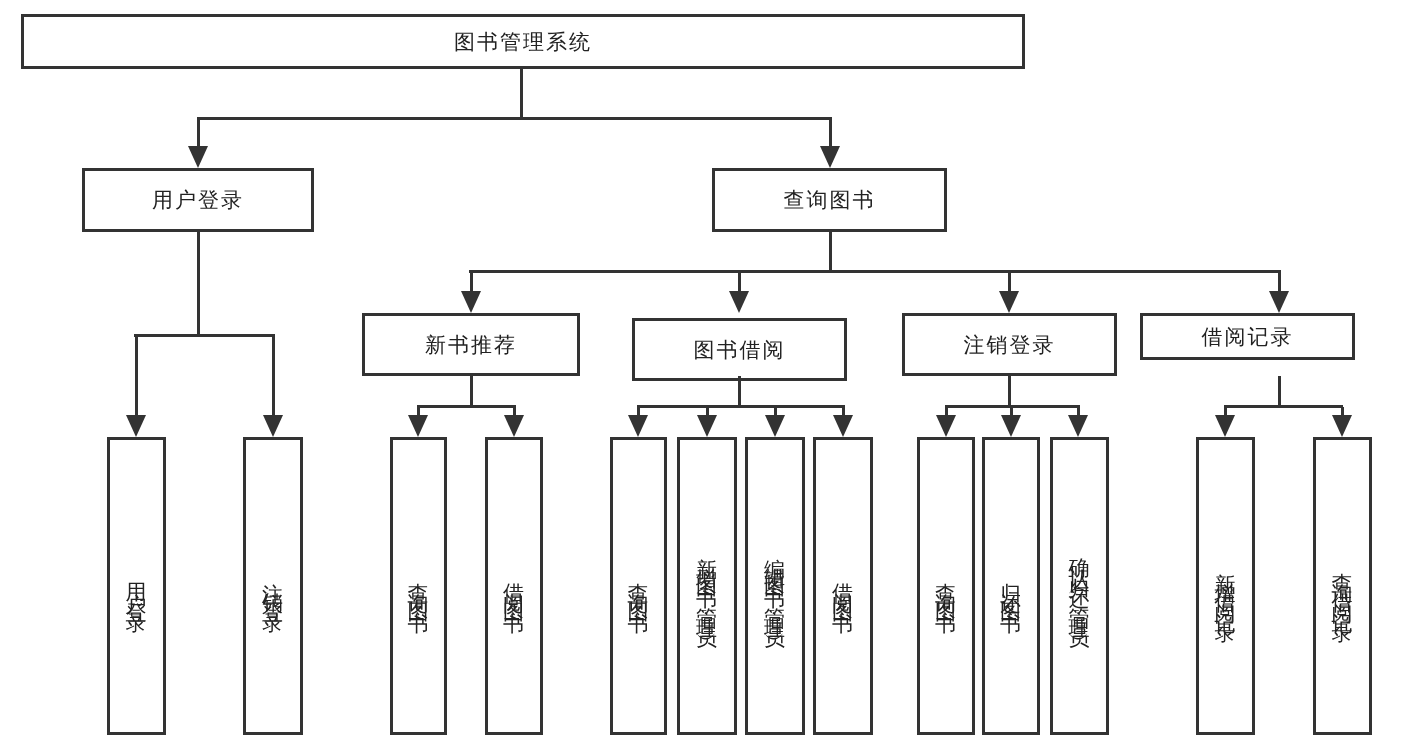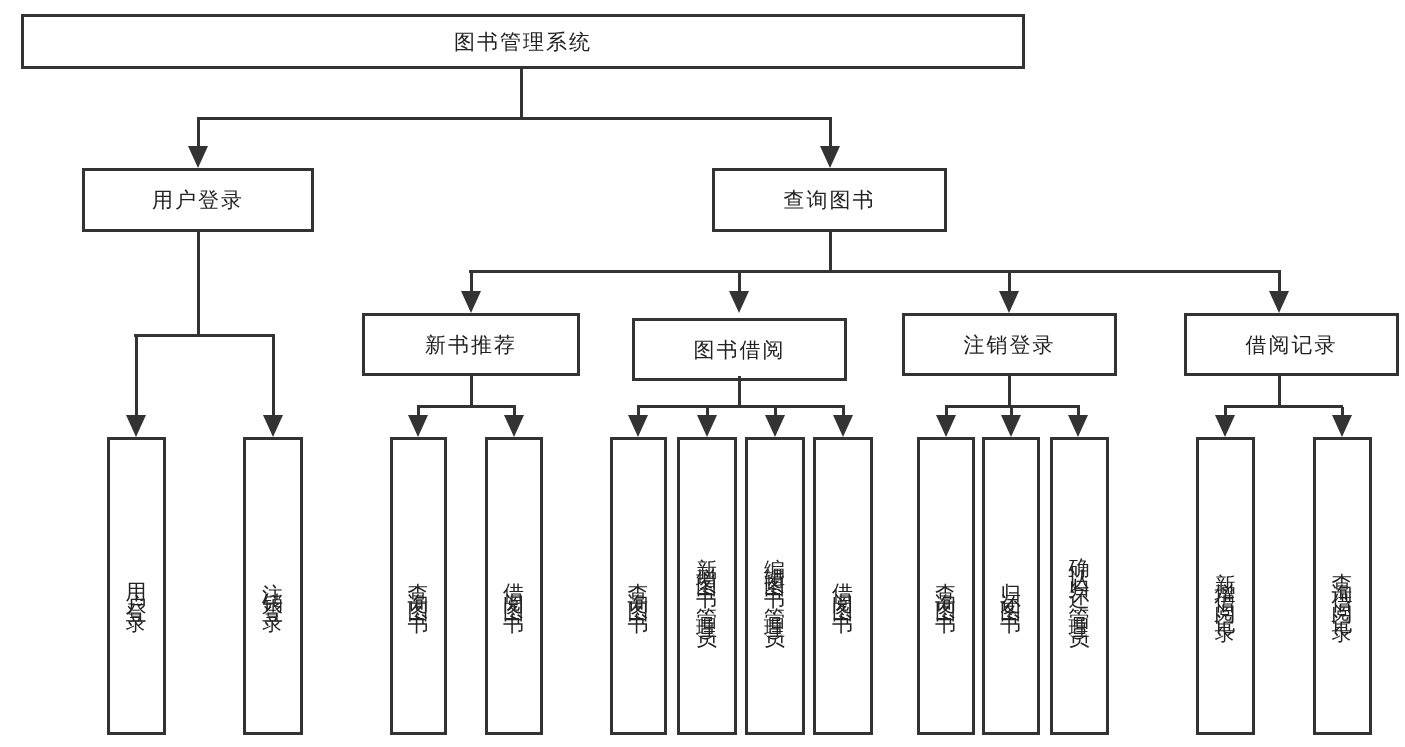--- a/index.html
+++ b/index.html
@@ -71,21 +71,21 @@
 
   <div class="box" style="left:362px;top:313px;width:218px;height:63px;">
     <span>新书推荐</span>
   </div>
   <div class="box" style="left:632px;top:318px;width:215px;height:63px;">
     <span>图书借阅</span>
   </div>
   <div class="box" style="left:902px;top:313px;width:215px;height:63px;">
     <span>注销登录</span>
   </div>
-  <div class="box" style="left:1184px;top:313px;width:215px;height:63px;">
+  <div class="box" style="left:1140px;top:313px;width:215px;height:47px;">
     <span>借阅记录</span>
   </div>
 
   <div class="vl" style="left:470px;top:376px;height:31px;"></div>
   <div class="hl" style="left:417px;top:405px;width:99px;"></div>
   <div class="vl" style="left:417px;top:407px;height:8px;"></div>
   <div class="arr" style="left:408px;top:415px;"></div>
   <div class="vl" style="left:513px;top:407px;height:8px;"></div>
   <div class="arr" style="left:504px;top:415px;"></div>
 

